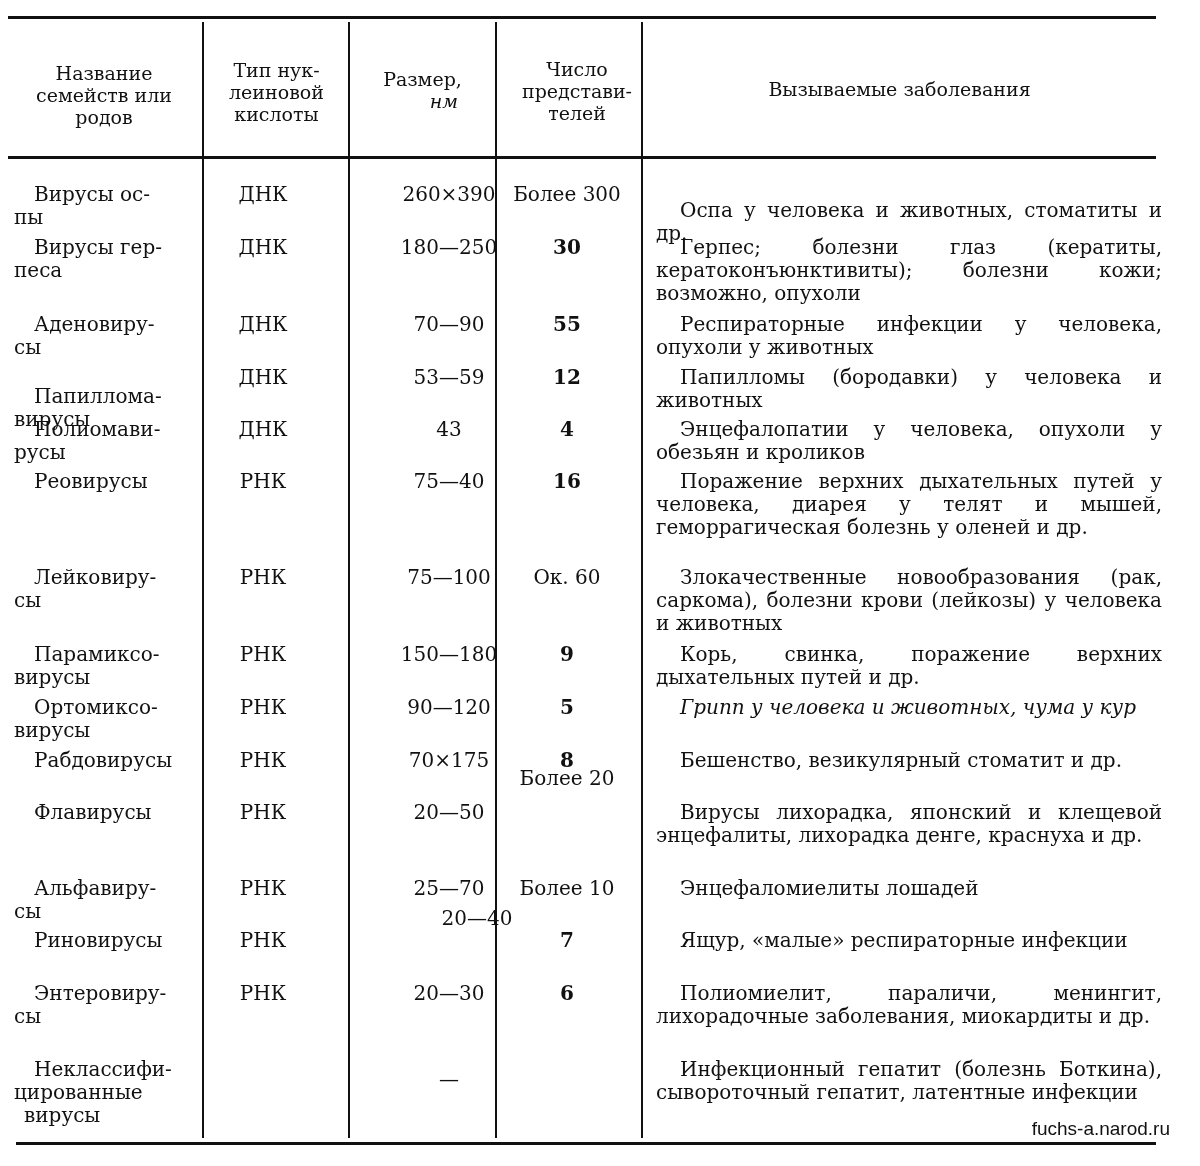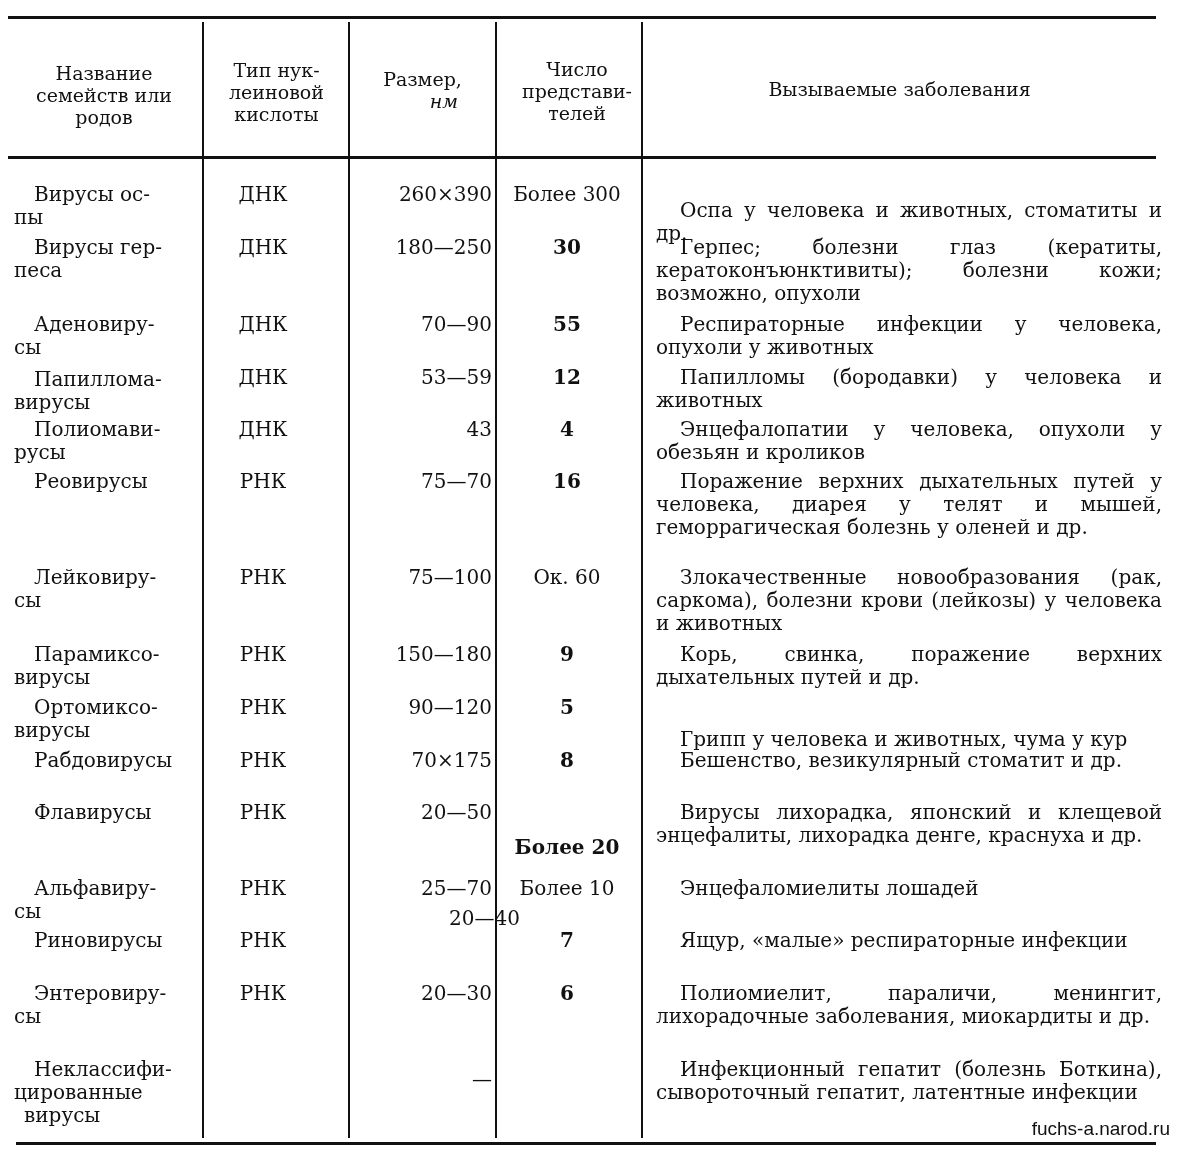--- a/index.html
+++ b/index.html
@@ -8,21 +8,21 @@
     font-family: "DejaVu Serif", "Liberation Serif", serif;
     color: #111111;
   }
   .rule { position: absolute; background: #111; height: 3px; }
   .vline { position: absolute; background: #111; width: 2px; }
   .cell { position: absolute; font-size: 20px; line-height: 23px; }
   .hdr { position: absolute; font-size: 19px; line-height: 22px; text-align: center; }
   .hdr .it { font-style: italic; padding-left: 43px; }
   .name { left: 14px; width: 180px; text-indent: 20px; text-align: left; }
   .type { left: 205px; width: 116px; text-align: center; }
-  .size { left: 350px; width: 142px; text-align: right; }
+  .size { left: 350px; width: 142px; text-align: center; padding-left: 28px; }
   .count { left: 496px; width: 142px; text-align: center; font-weight: bold; }
   .count.nb { font-weight: normal; }
   .dis { left: 656px; width: 506px; text-align: justify; text-indent: 24px; }
   .watermark {
     position: absolute; right: 30px; top: 1118px;
     font-family: "Liberation Sans", sans-serif; font-size: 19px; color: #111;
   }
 </style>
 </head>
 <body>
@@ -77,41 +77,41 @@
     <div class="cell count" style="top: 236px;">30</div>
     <div class="cell dis" style="top: 236px;">Герпес; болезни глаз (кератиты, кератоконъюнктивиты); болезни кожи; возможно, опухоли</div>
     <div class="cell name" style="top: 313px;">
       <div>Аденовиру-</div>
       <div style="text-indent: 0px;">сы</div>
     </div>
     <div class="cell type" style="top: 313px;">ДНК</div>
     <div class="cell size" style="top: 313px;">70—90</div>
     <div class="cell count" style="top: 313px;">55</div>
     <div class="cell dis" style="top: 313px;">Респираторные инфекции у человека, опухоли у животных</div>
-    <div class="cell name" style="top: 368px;">
+    <div class="cell name" style="top: 385px;">
       <div>Папиллома-</div>
       <div style="text-indent: 0px;">вирусы</div>
     </div>
     <div class="cell type" style="top: 366px;">ДНК</div>
     <div class="cell size" style="top: 366px;">53—59</div>
     <div class="cell count" style="top: 366px;">12</div>
     <div class="cell dis" style="top: 366px;">Папилломы (бородавки) у человека и животных</div>
     <div class="cell name" style="top: 418px;">
       <div>Полиомави-</div>
       <div style="text-indent: 0px;">русы</div>
     </div>
     <div class="cell type" style="top: 418px;">ДНК</div>
     <div class="cell size" style="top: 418px;">43</div>
     <div class="cell count" style="top: 418px;">4</div>
     <div class="cell dis" style="top: 418px;">Энцефалопатии у человека, опухоли у обезьян и кроликов</div>
     <div class="cell name" style="top: 470px;">
       <div>Реовирусы</div>
     </div>
     <div class="cell type" style="top: 470px;">РНК</div>
-    <div class="cell size" style="top: 470px;">75—70</div>
+    <div class="cell size" style="top: 470px;">75—40</div>
     <div class="cell count" style="top: 470px;">16</div>
     <div class="cell dis" style="top: 470px;">Поражение верхних дыхательных путей у человека, диарея у телят и мышей, геморрагическая болезнь у оленей и др.</div>
     <div class="cell name" style="top: 566px;">
       <div>Лейковиру-</div>
       <div style="text-indent: 0px;">сы</div>
     </div>
     <div class="cell type" style="top: 566px;">РНК</div>
     <div class="cell size" style="top: 566px;">75—100</div>
     <div class="cell count nb" style="top: 566px;">Ок. 60</div>
     <div class="cell dis" style="top: 566px;">Злокачественные новообразования (рак, саркома), болезни крови (лейкозы) у человека и животных</div>
@@ -123,34 +123,34 @@
     <div class="cell size" style="top: 643px;">150—180</div>
     <div class="cell count" style="top: 643px;">9</div>
     <div class="cell dis" style="top: 643px;">Корь, свинка, поражение верхних дыхательных путей и др.</div>
     <div class="cell name" style="top: 696px;">
       <div>Ортомиксо-</div>
       <div style="text-indent: 0px;">вирусы</div>
     </div>
     <div class="cell type" style="top: 696px;">РНК</div>
     <div class="cell size" style="top: 696px;">90—120</div>
     <div class="cell count" style="top: 696px;">5</div>
-    <div class="cell dis" style="top: 728px;">Грипп у человека и животных, чума у кур</div>
+    <div class="cell dis" style="top: 696px; font-style: italic;">Грипп у человека и животных, чума у кур</div>
     <div class="cell name" style="top: 749px;">
       <div>Рабдовирусы</div>
     </div>
     <div class="cell type" style="top: 749px;">РНК</div>
     <div class="cell size" style="top: 749px;">70×175</div>
     <div class="cell count" style="top: 749px;">8</div>
     <div class="cell dis" style="top: 749px;">Бешенство, везикулярный стоматит и др.</div>
     <div class="cell name" style="top: 801px;">
       <div>Флавирусы</div>
     </div>
     <div class="cell type" style="top: 801px;">РНК</div>
     <div class="cell size" style="top: 801px;">20—50</div>
-    <div class="cell count nb" style="top: 836px; font-weight: bold;">Более 20</div>
+    <div class="cell count nb" style="top: 767px;">Более 20</div>
     <div class="cell dis" style="top: 801px;">Вирусы лихорадка, японский и клещевой энцефалиты, лихорадка денге, краснуха и др.</div>
     <div class="cell name" style="top: 877px;">
       <div>Альфавиру-</div>
       <div style="text-indent: 0px;">сы</div>
     </div>
     <div class="cell type" style="top: 877px;">РНК</div>
     <div class="cell size" style="top: 877px;">25—70</div>
     <div class="cell count nb" style="top: 877px;">Более 10</div>
     <div class="cell dis" style="top: 877px;">Энцефаломиелиты лошадей</div>
     <div class="cell name" style="top: 929px;">

